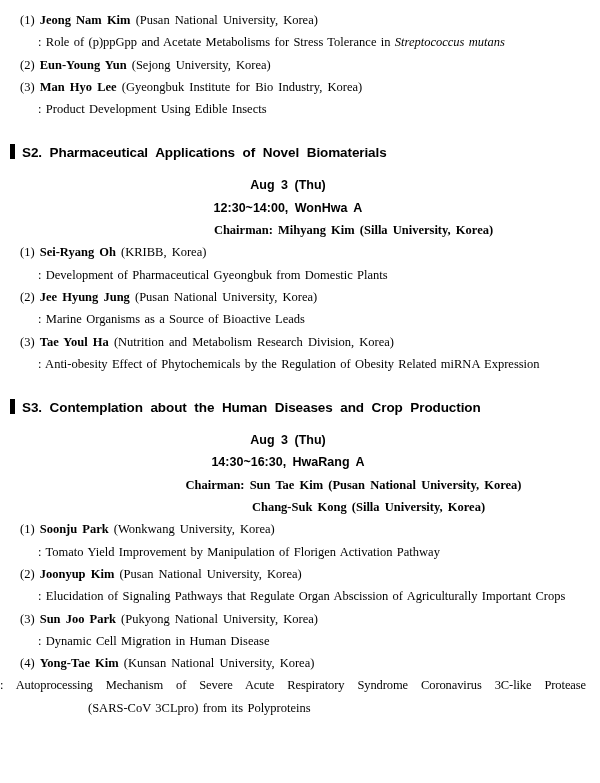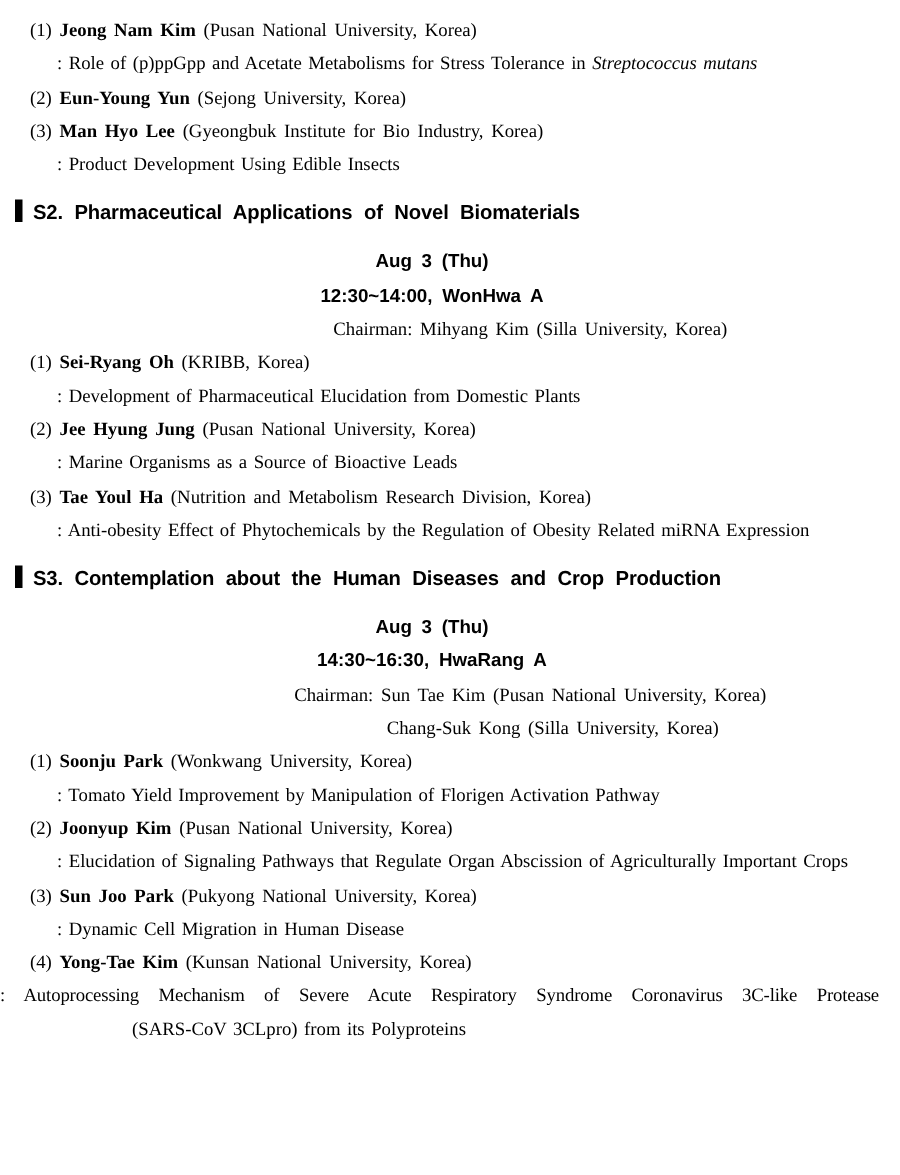--- a/index.html
+++ b/index.html
@@ -14,40 +14,40 @@
     overflow:hidden;
     word-spacing:1.6px;
   }
   .line{line-height:22.3px;white-space:nowrap;}
   .item-head{padding-left:20px;word-spacing:2px;}
   .num{font-weight:normal;}
   .name{font-weight:bold;}
   .title{padding-left:38px;word-spacing:1.2px;}
   .italic{font-style:italic;text-align:right;}
   .session-heading{
-    margin-top:13px;margin-bottom:12px;
+    margin-top:24px;margin-bottom:12px;
     padding-left:10px;
     font-family:"Liberation Sans","DejaVu Sans",sans-serif;
     font-weight:bold;font-size:13.5px;line-height:18px;
     word-spacing:4px;letter-spacing:-0.1px;
     white-space:nowrap;
   }
   .bar{
     display:inline-block;width:5px;height:15px;background:#000;
     margin-right:7px;vertical-align:-2px;
   }
   .meta{
     text-align:center;padding-right:24px;
     font-family:"Liberation Sans","DejaVu Sans",sans-serif;
     font-weight:bold;font-size:12.5px;line-height:22.3px;
     word-spacing:3px;white-space:nowrap;
   }
   .chair{
     padding-left:115px;padding-right:8px;text-align:center;
-    line-height:22.3px;white-space:nowrap;word-spacing:2px;
+    line-height:22.3px;white-space:nowrap;word-spacing:2px;font-weight:bold;
   }
   .chair-inner2{padding-left:30px;}
   .justify-line{
     padding-right:14px;
     line-height:22.3px;
     text-align:justify;text-align-last:justify;
     word-spacing:0;letter-spacing:-0.1px;
     white-space:normal;
   }
   .cont-line{padding-left:64px;line-height:22.3px;white-space:nowrap;word-spacing:1.2px;margin-left:24px;}
@@ -93,21 +93,21 @@
   <div class="chair line">
     <span>Chairman: Mihyang Kim (Silla University, Korea)</span>
   </div>
 
   <div class="line item-head">
     <span class="num">(1)</span>
     <span class="name">Sei-Ryang Oh</span>
     <span class="aff">(KRIBB, Korea)</span>
   </div>
   <div class="line title">
-    <span>: Development of Pharmaceutical Elucidation from Domestic Plants</span>
+    <span>: Development of Pharmaceutical Gyeongbuk from Domestic Plants</span>
   </div>
 
   <div class="line item-head">
     <span class="num">(2)</span>
     <span class="name">Jee Hyung Jung</span>
     <span class="aff">(Pusan National University, Korea)</span>
   </div>
   <div class="line title">
     <span>: Marine Organisms as a Source of Bioactive Leads</span>
   </div>

